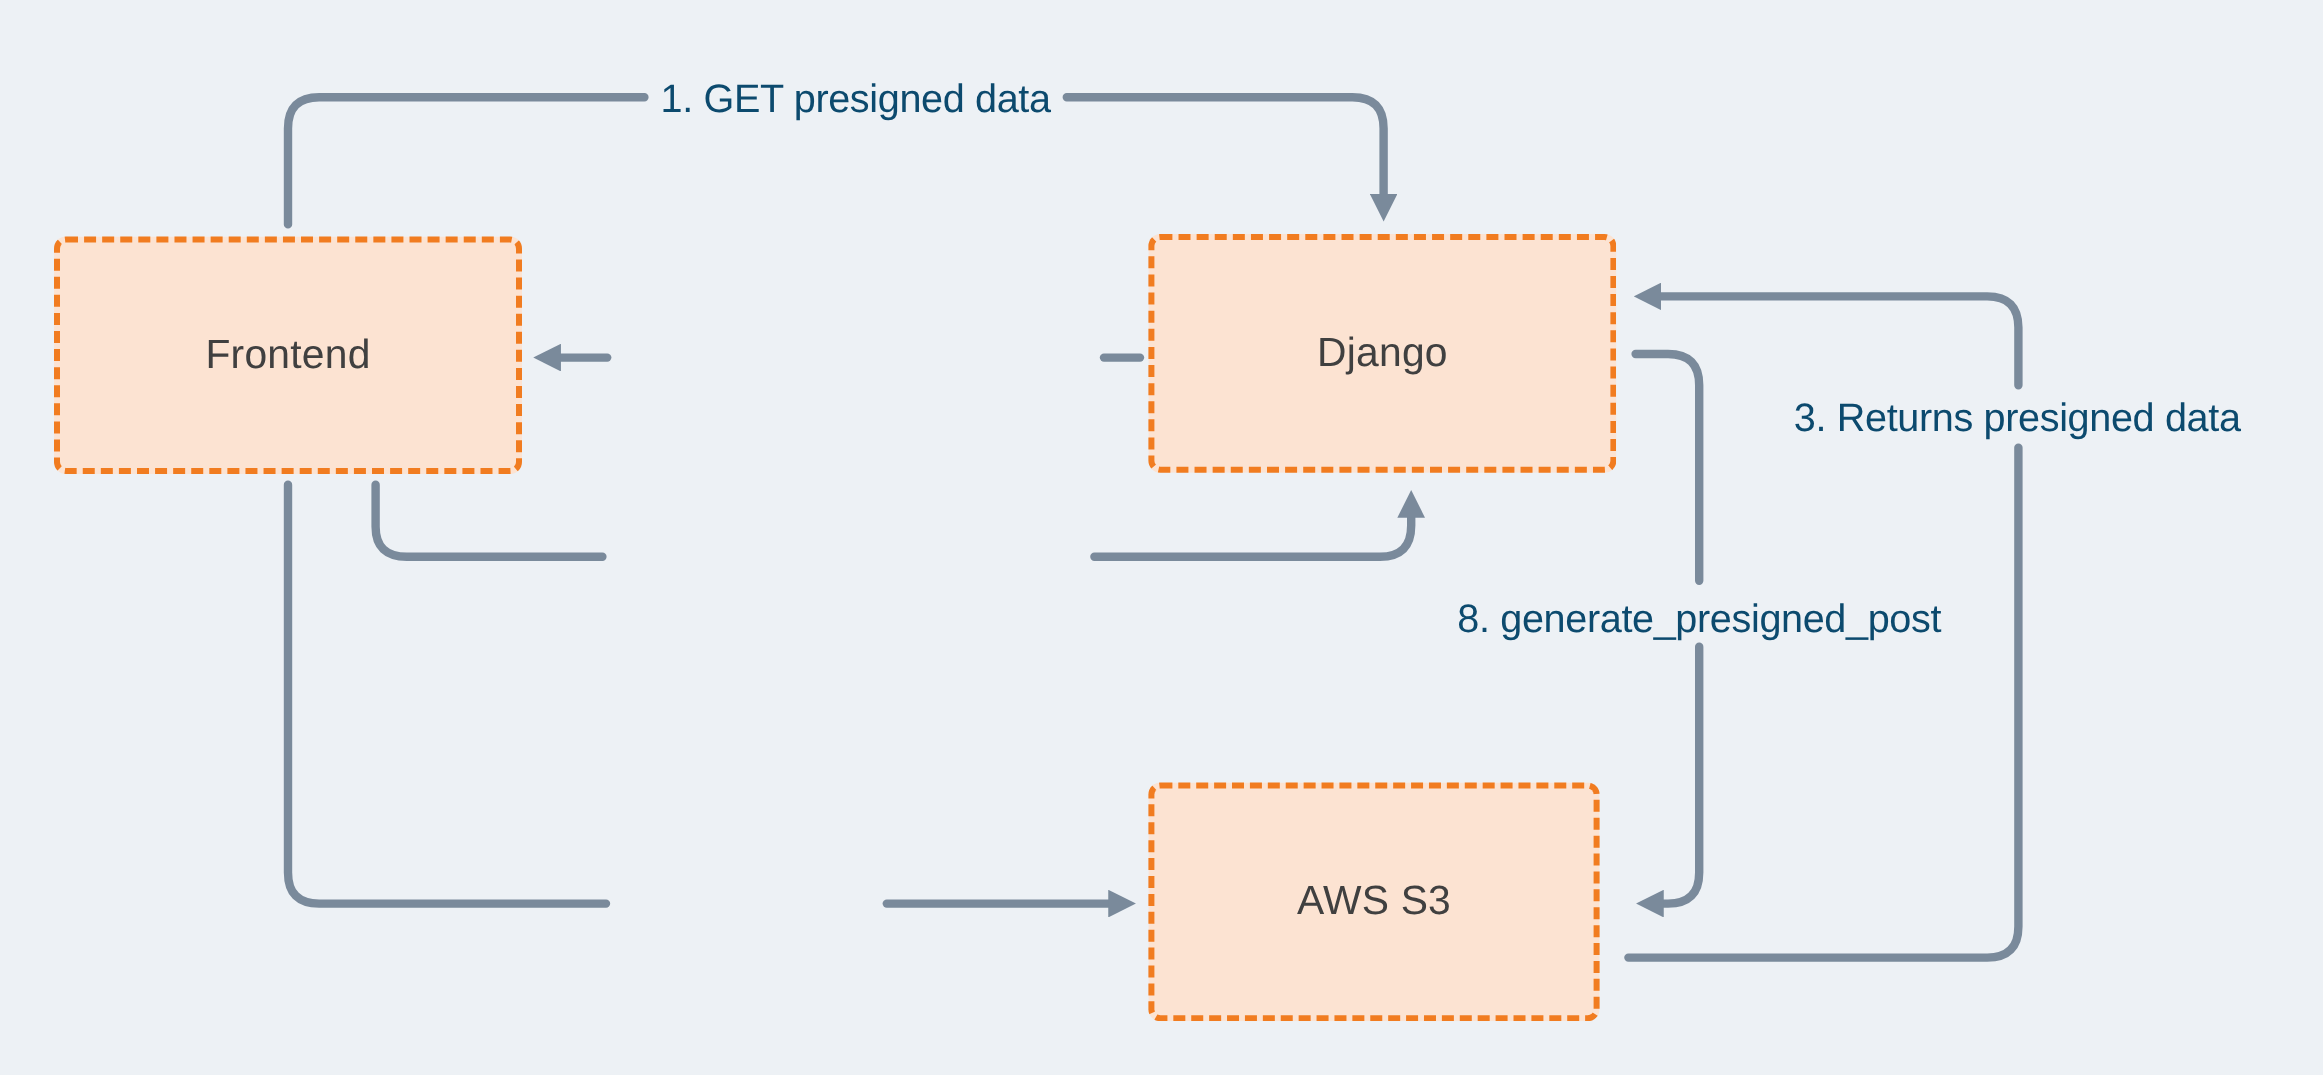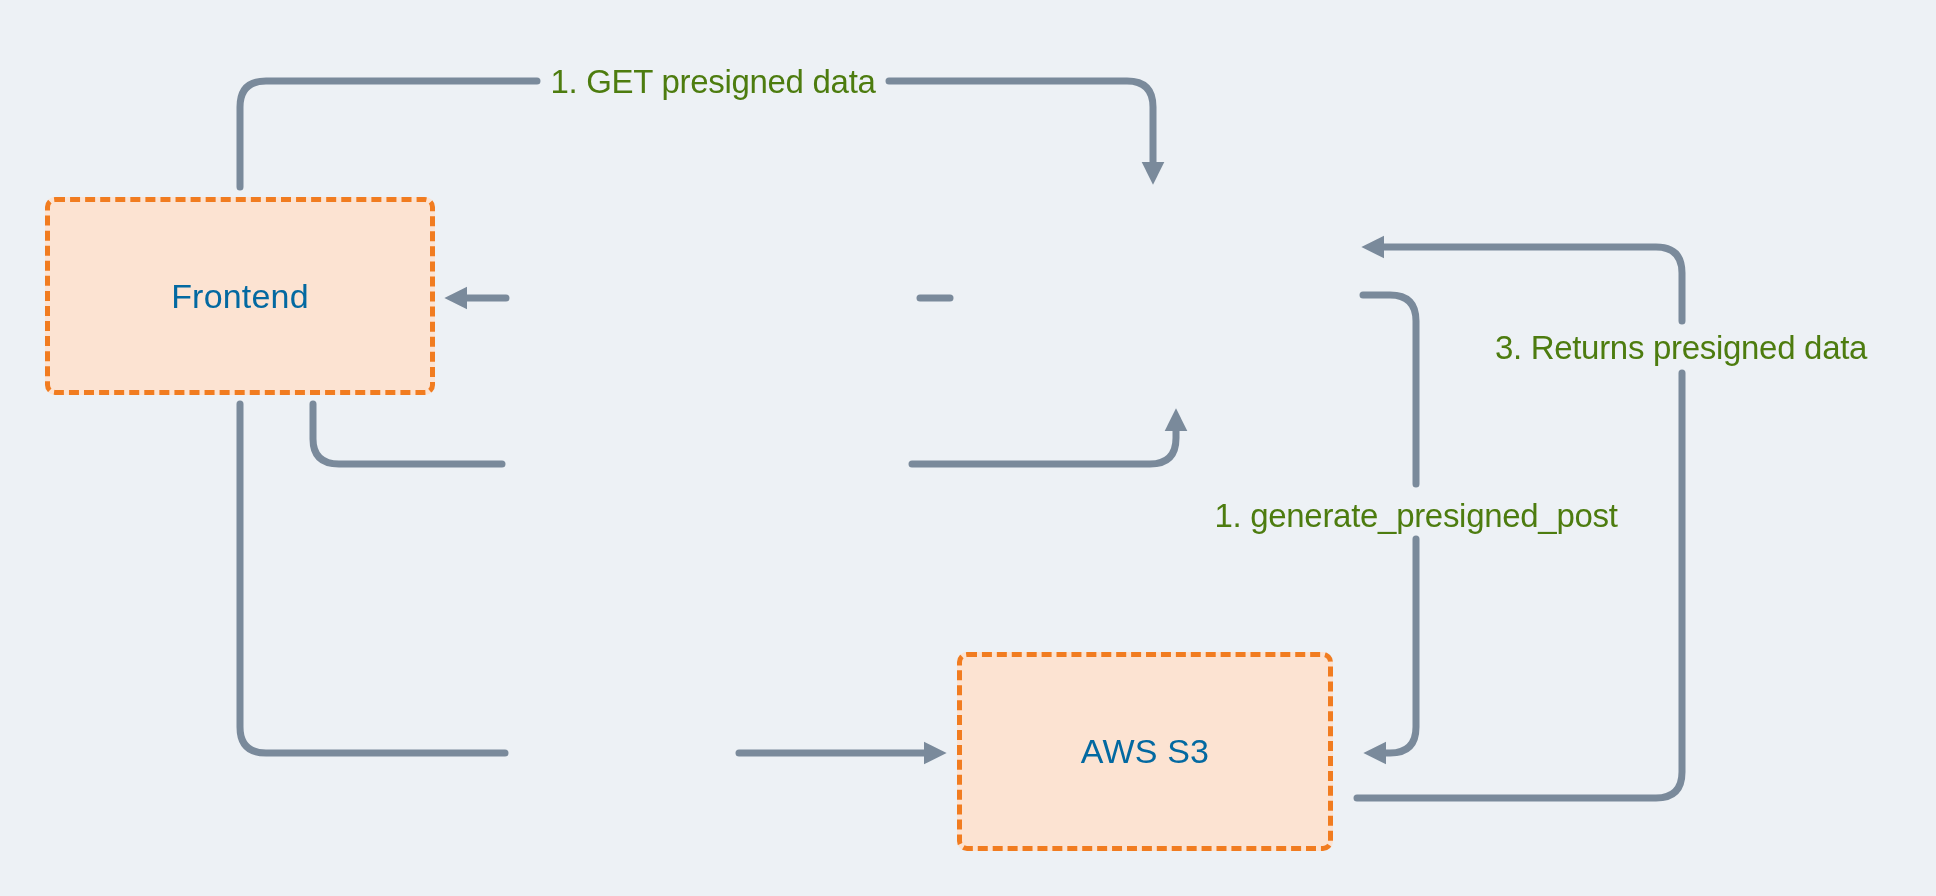--- a/index.html
+++ b/index.html
@@ -24,32 +24,32 @@
   }
   .node {
     position: absolute;
     box-sizing: border-box;
     background: #FCE3D2;
     border: 5px dashed #F17C20;
     border-radius: 10px;
     display: flex;
     align-items: center;
     justify-content: center;
-    color: #0369a1;
+    color: #404040;
     font-size: 34px;
     letter-spacing: 0.2px;
   }
   .node-frontend { left: 45px;  top: 197px; width: 390px; height: 198px; }
   .node-django   { left: 957px; top: 195px; width: 390px; height: 199px; }
   .node-awss3    { left: 957px; top: 652px; width: 376px; height: 199px; }
   .edge-label {
     position: absolute;
     transform: translate(-50%, -50%);
     font-size: 33px;
-    color: #4d7c0f;
+    color: #0c4a6e;
     white-space: pre;
     letter-spacing: -0.3px;
   }
   .edge-label-1 { left: 713px;  top: 82px;  }
   .edge-label-4 { left: 695px;  top: 298px; }
   .edge-label-6 { left: 706px;  top: 465px; }
   .edge-label-5 { left: 621px;  top: 753px; }
   .edge-label-2 { left: 1416px; top: 516px; }
   .edge-label-3 { left: 1681px; top: 348px; }
 </style>
@@ -96,21 +96,24 @@
         <path d="M 1357 798 H 1656 Q 1682 798 1682 772 V 373"></path>
         <path d="M 1682 321 V 273 Q 1682 247 1656 247 H 1381" marker-end="url(#ah)"></path>
       </g>
 
     </g>
   </svg>
 
   <div class="node node-frontend">
     <span>Frontend</span>
   </div>
+  <div class="node node-django">
+    <span>Django</span>
+  </div>
   <div class="node node-awss3">
     <span>AWS S3</span>
   </div>
 
   <div class="edge-label edge-label-1">1. GET presigned data</div>
-  <div class="edge-label edge-label-2">1. generate_presigned_post</div>
+  <div class="edge-label edge-label-2">8. generate_presigned_post</div>
   <div class="edge-label edge-label-3">3. Returns presigned data</div>
 
 </div>
 
 </body></html>

